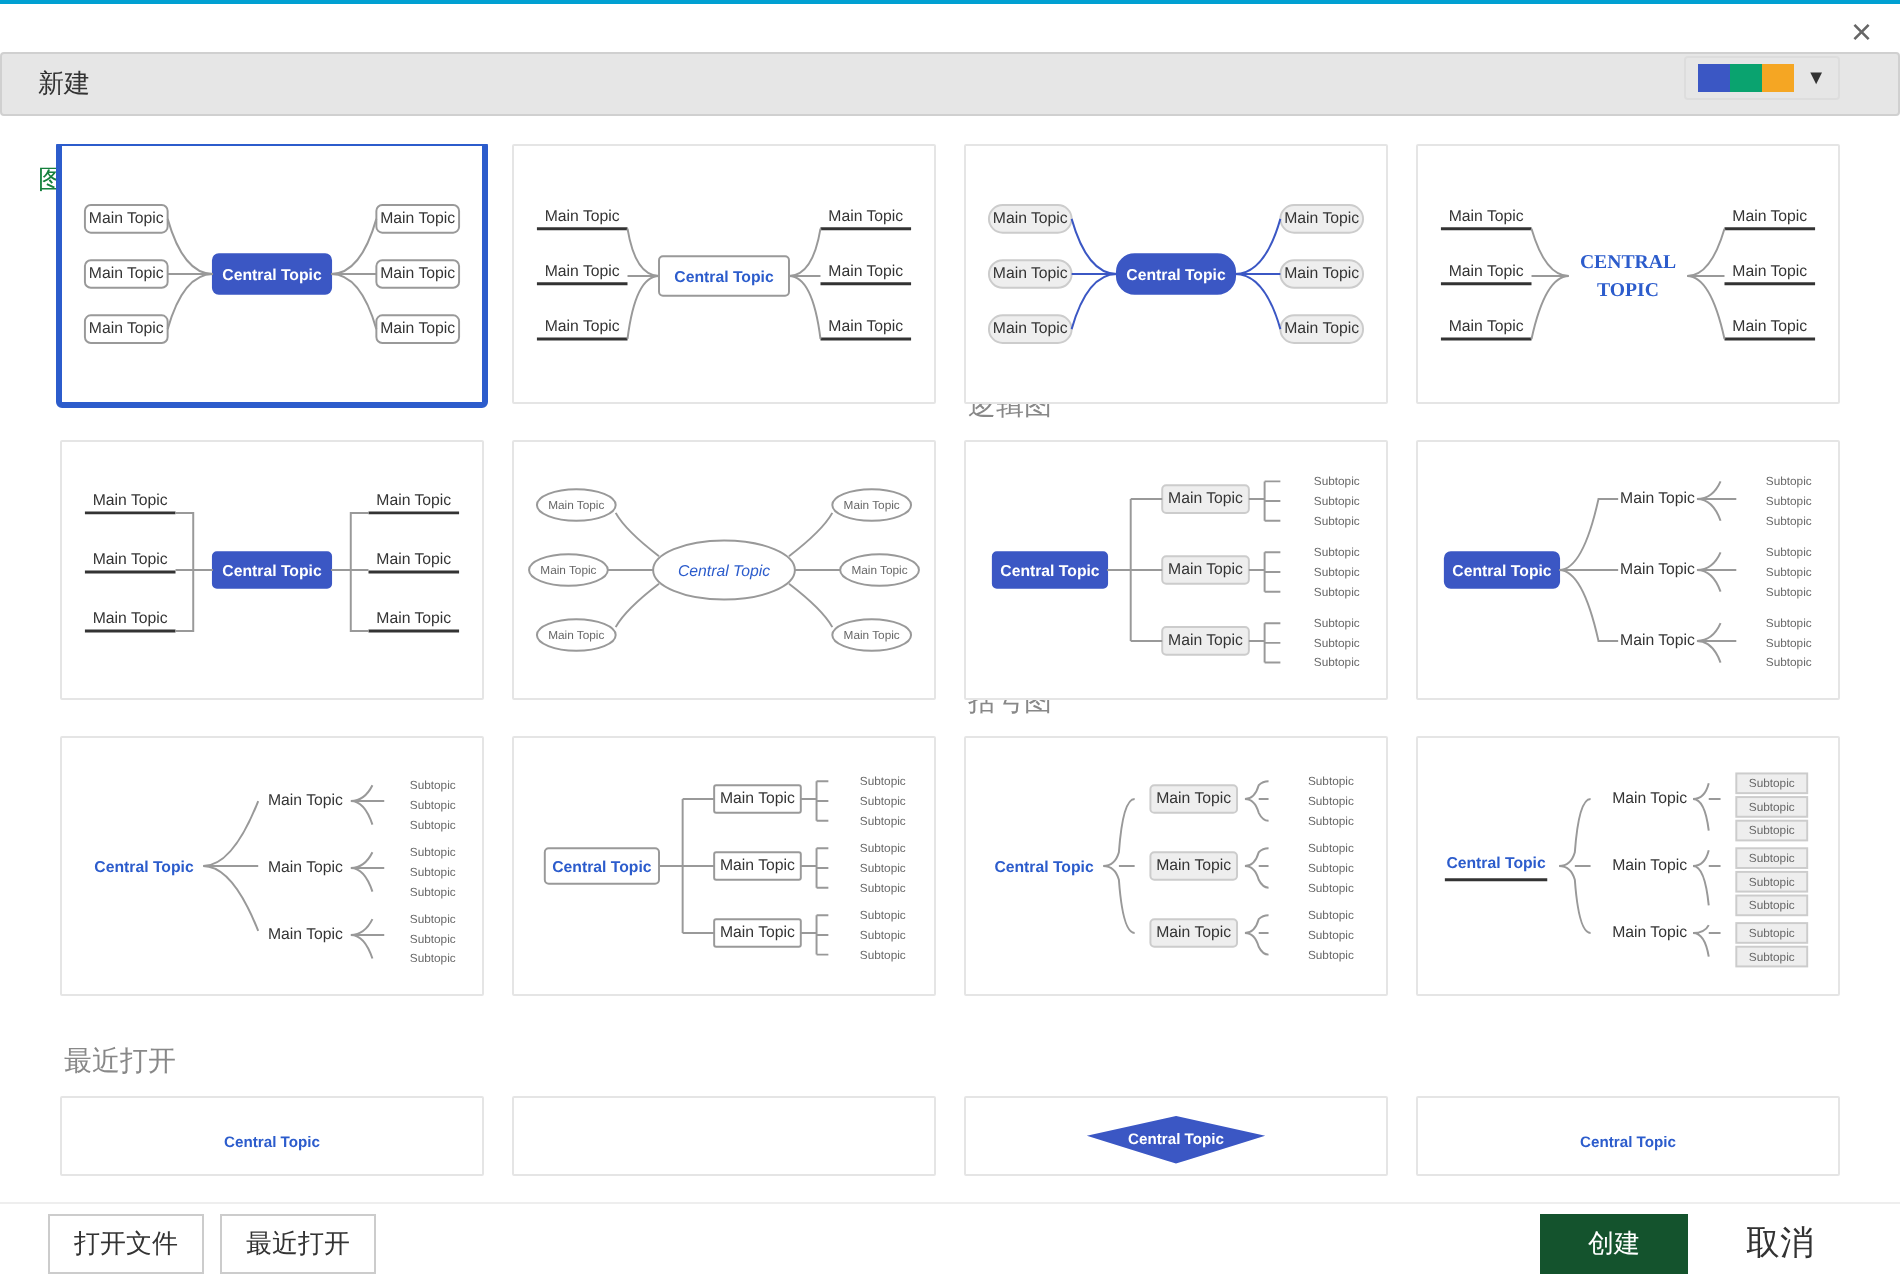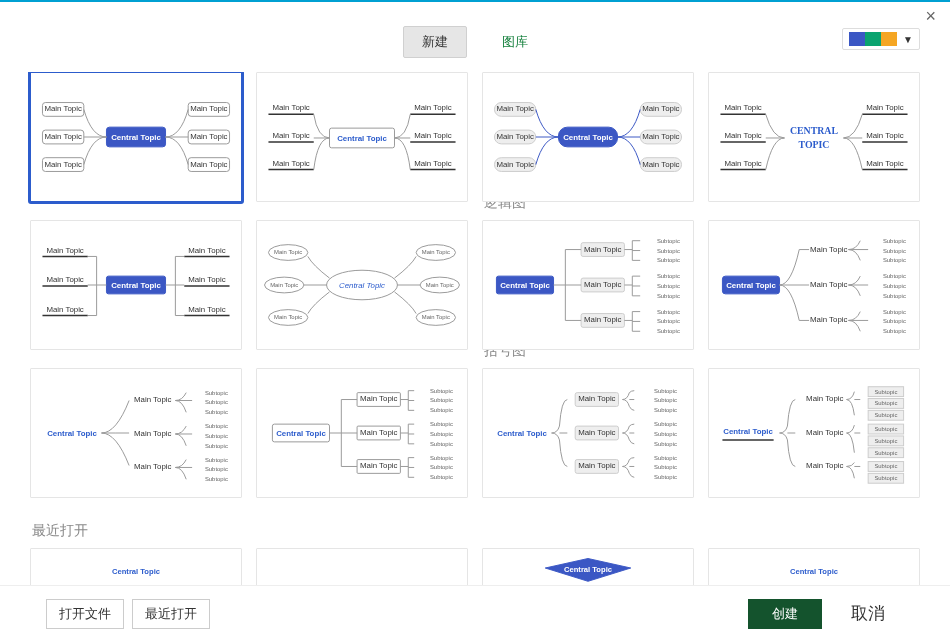--- a/index.html
+++ b/index.html
@@ -5,21 +5,21 @@
   * { box-sizing: border-box; }
   html, body { margin:0; padding:0; width:950px; height:641px;
     font-family:"Microsoft YaHei","Segoe UI",Arial,sans-serif; font-size:13px;
     background:#fff; color:#333; overflow:hidden; }
 
   
   .top-accent{position:absolute;top:0;left:0;right:0;height:2px;background:#00a0d2;}
   .close-x{position:absolute;top:6px;right:14px;font-size:18px;color:#666;cursor:pointer;}
 
   .header{position:absolute;top:26px;left:0;right:0;height:34px;}
-  .tabs{display:flex;gap:16px;justify-content:center;align-items:stretch;}
+  .tabs{display:flex;gap:16px;justify-content:center;align-items:stretch;flex-direction:column;}
   .tab{padding:6px 18px;font-size:13px;color:#15803d;cursor:pointer;border:1px solid transparent;}
   .tab.active{background:#e6e6e6;color:#333;border:1px solid #d0d0d0;border-radius:2px;}
   .palette{position:absolute;right:30px;top:2px;display:flex;align-items:center;gap:6px;
     border:1px solid #ddd;padding:3px 6px;border-radius:2px;cursor:pointer;}
   .swatches{display:flex;gap:0;height:14px;}
   .sw{width:16px;height:14px;}
   .chev{font-size:10px;color:#333;}
 
   .content{position:absolute;top:72px;left:0;right:0;bottom:48px;overflow-y:auto;overflow-x:hidden;padding:0 30px 12px 30px;}
   .sec-title{font-size:14px;color:#888;margin:6px 0 8px 2px;}
@@ -39,22 +39,22 @@
   .lbli{font-size:8px;fill:#2c5ccc;font-style:italic;}
   .lbls{font-size:6px;fill:#666;}
   .nb{fill:#fff;stroke:#999;stroke-width:1;}
   .nf{fill:#3b57c4;stroke:#3b57c4;}
   .ng{fill:#eee;stroke:#ccc;}
   .ln{stroke:#999;stroke-width:1;fill:none;}
   .lnd{stroke:#333;stroke-width:1.5;fill:none;}
   .lnb{stroke:#3b57c4;stroke-width:1;fill:none;}
   .cent-serif{font-family:Georgia,"Times New Roman",serif;font-size:10px;font-weight:700;fill:#2c5ccc;}
 
-  .footer{position:absolute;left:0;right:0;bottom:0;height:56px;border-top:1px solid #eee;
-    display:flex;align-items:center;padding:0 46px;background:#fff;}
+  .footer{position:absolute;left:0;right:0;bottom:0;height:40px;border-top:1px solid #eee;
+    display:flex;align-items:center;padding:0 24px;background:#fff;}
   .fbtn{border:1px solid #ccc;background:#fff;padding:5px 12px;font-size:13px;color:#333;
     cursor:pointer;min-width:70px;text-align:center;}
   .fbtn+.fbtn{margin-left:8px;}
   .spacer{flex:1;}
   .primary{background:#14532d;border-color:#1c6dd0;color:#fff;padding:6px 24px;font-size:13px;cursor:pointer;}
   .secondary{background:#fff;border:1px solid transparent;color:#333;padding:6px 18px;font-size:17px;cursor:pointer;margin-left:10px;}
 
   .content::-webkit-scrollbar{width:10px;}
   .content::-webkit-scrollbar-thumb{background:#ccc;border-radius:5px;}
   .content::-webkit-scrollbar-track{background:#f4f4f4;}

